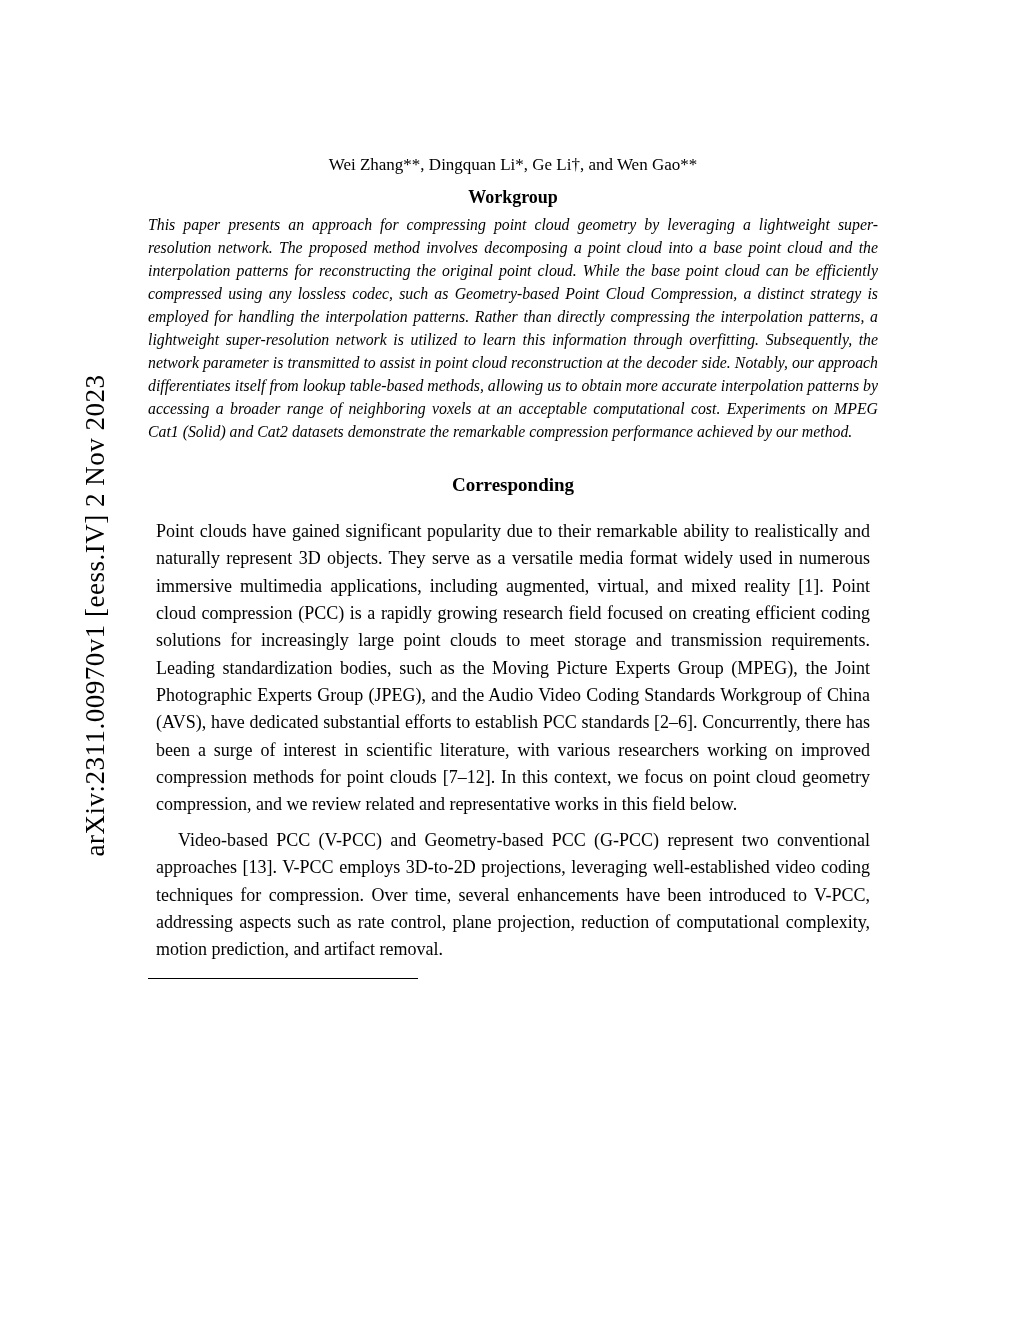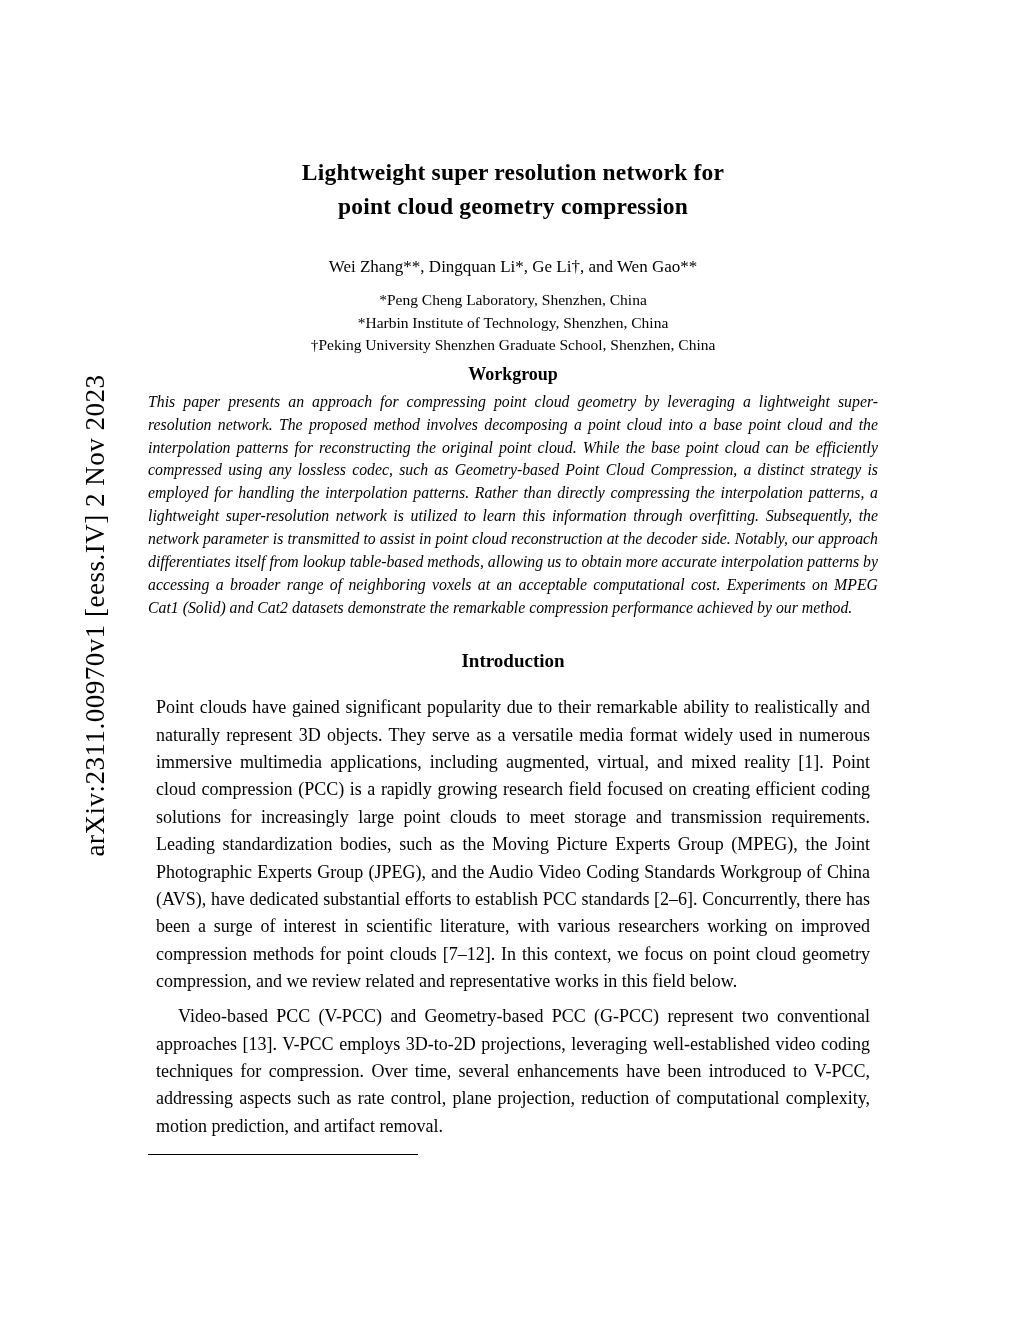--- a/index.html
+++ b/index.html
@@ -103,38 +103,29 @@
 </style>
 </head>
 <body>
 
 <div class="page">
 
   <div class="arxiv-stamp">arXiv:2311.00970v1  [eess.IV]  2 Nov 2023</div>
 
   <div class="content">
 
-    <h1 class="title">
-      <span class="line">Lightweight super resolution network for</span>
-      <span class="line">point cloud geometry compression</span>
-    </h1>
 
     <div class="authors">Wei Zhang**, Dingquan Li*, Ge Li†, and Wen Gao**</div>
 
-    <div class="affil">
-      <div>*Peng Cheng Laboratory, Shenzhen, China</div>
-      <div>*Harbin Institute of Technology, Shenzhen, China</div>
-      <div>†Peking University Shenzhen Graduate School, Shenzhen, China</div>
-    </div>
 
     <div class="section-head">Workgroup</div>
 
     <p class="abstract-body">This paper presents an approach for compressing point cloud geometry by leveraging a lightweight super-resolution network. The proposed method involves decomposing a point cloud into a base point cloud and the interpolation patterns for reconstructing the original point cloud. While the base point cloud can be efficiently compressed using any lossless codec, such as Geometry-based Point Cloud Compression, a distinct strategy is employed for handling the interpolation patterns. Rather than directly compressing the interpolation patterns, a lightweight super-resolution network is utilized to learn this information through overfitting. Subsequently, the network parameter is transmitted to assist in point cloud reconstruction at the decoder side. Notably, our approach differentiates itself from lookup table-based methods, allowing us to obtain more accurate interpolation patterns by accessing a broader range of neighboring voxels at an acceptable computational cost. Experiments on MPEG Cat1 (Solid) and Cat2 datasets demonstrate the remarkable compression performance achieved by our method.</p>
 
-    <div class="intro-head">Introduction</div>
+    <div class="intro-head">Corresponding</div>
 
     <p class="body-par">Point clouds have gained significant popularity due to their remarkable ability to realistically and naturally represent 3D objects. They serve as a versatile media format widely used in numerous immersive multimedia applications, including augmented, virtual, and mixed reality [1]. Point cloud compression (PCC) is a rapidly growing research field focused on creating efficient coding solutions for increasingly large point clouds to meet storage and transmission requirements. Leading standardization bodies, such as the Moving Picture Experts Group (MPEG), the Joint Photographic Experts Group (JPEG), and the Audio Video Coding Standards Workgroup of China (AVS), have dedicated substantial efforts to establish PCC standards [2–6]. Concurrently, there has been a surge of interest in scientific literature, with various researchers working on improved compression methods for point clouds [7–12]. In this context, we focus on point cloud geometry compression, and we review related and representative works in this field below.</p>
 
     <p class="body-par indent">Video-based PCC (V-PCC) and Geometry-based PCC (G-PCC) represent two conventional approaches [13]. V-PCC employs 3D-to-2D projections, leveraging well-established video coding techniques for compression. Over time, several enhancements have been introduced to V-PCC, addressing aspects such as rate control, plane projection, reduction of computational complexity, motion prediction, and artifact removal.</p>
 
     <hr class="footnote-rule">
 
 
   </div>
 </div>

